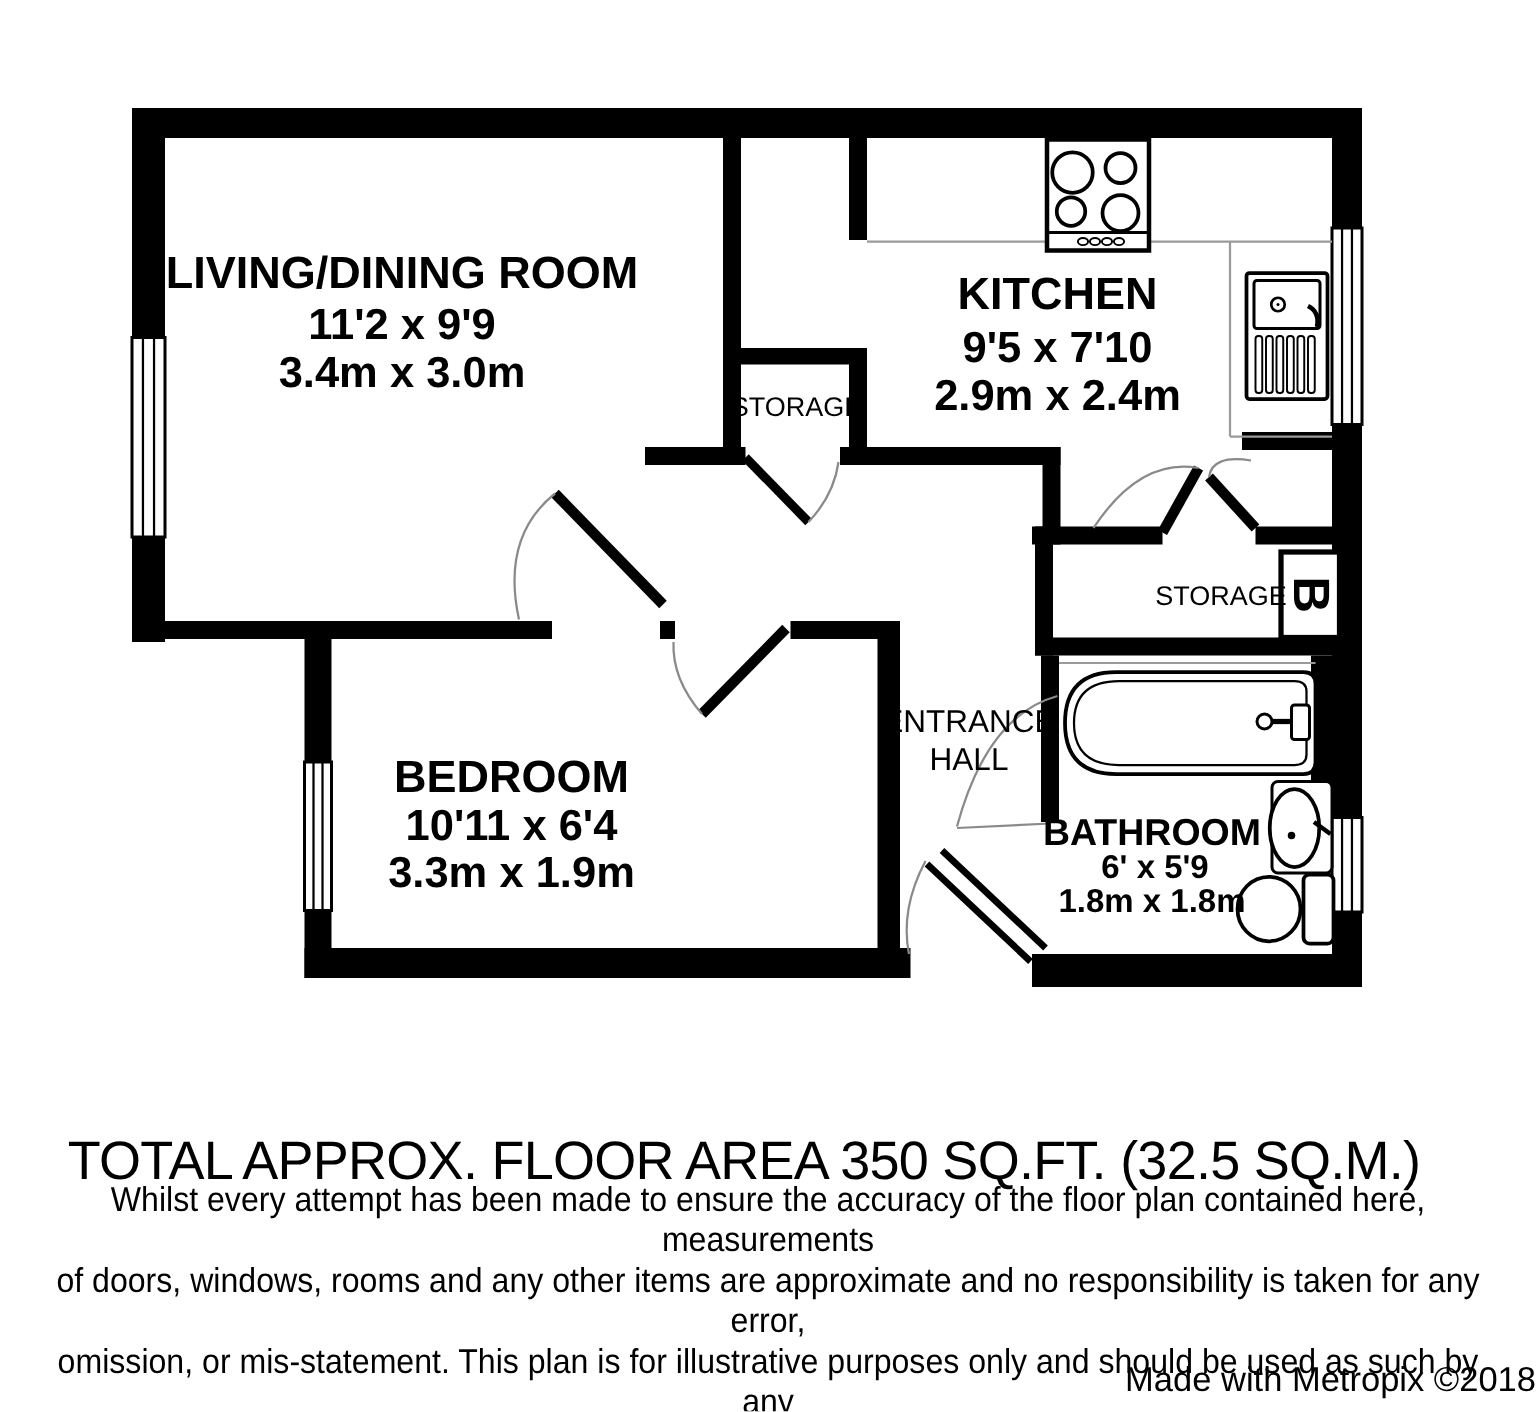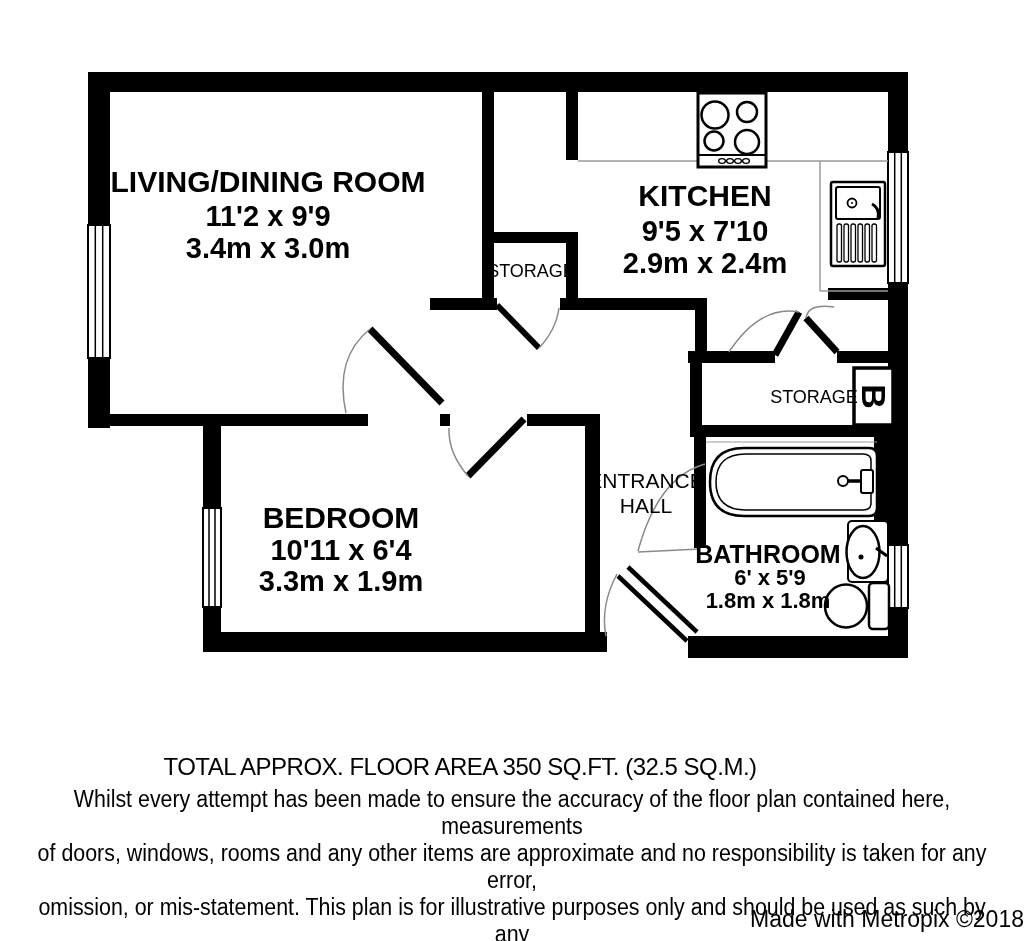--- a/index.html
+++ b/index.html
@@ -7,21 +7,21 @@
          font-family:"Liberation Sans", sans-serif;}
   svg text{font-family:"Liberation Sans", sans-serif;fill:#000;}
   .rn {font-size:30px;font-weight:bold;}
   .rd {font-size:29px;font-weight:bold;}
   .rn2{font-size:25px;font-weight:bold;}
   .rd2{font-size:22px;font-weight:bold;}
   .sm {font-size:18px;}
   .hall{font-size:21px;}
   .bz {font-size:34px;font-weight:bold;}
   .footer-title{position:absolute;top:753px;left:0;width:920px;text-align:center;
-    font-size:24px;letter-spacing:-0.5px;color:#000;}
+    font-size:36px;letter-spacing:-0.5px;color:#000;padding-left:36px;}
   .disclaimer{position:absolute;top:786px;left:0;width:1024px;text-align:center;
     font-size:23px;line-height:27px;color:#000;transform:scaleX(0.93);transform-origin:50% 0;}
   .credit{position:absolute;top:906px;left:0;width:1024px;text-align:right;
     font-size:23px;color:#000;}
 </style>
 </head>
 <body>
 
 <div class="stage">
 

